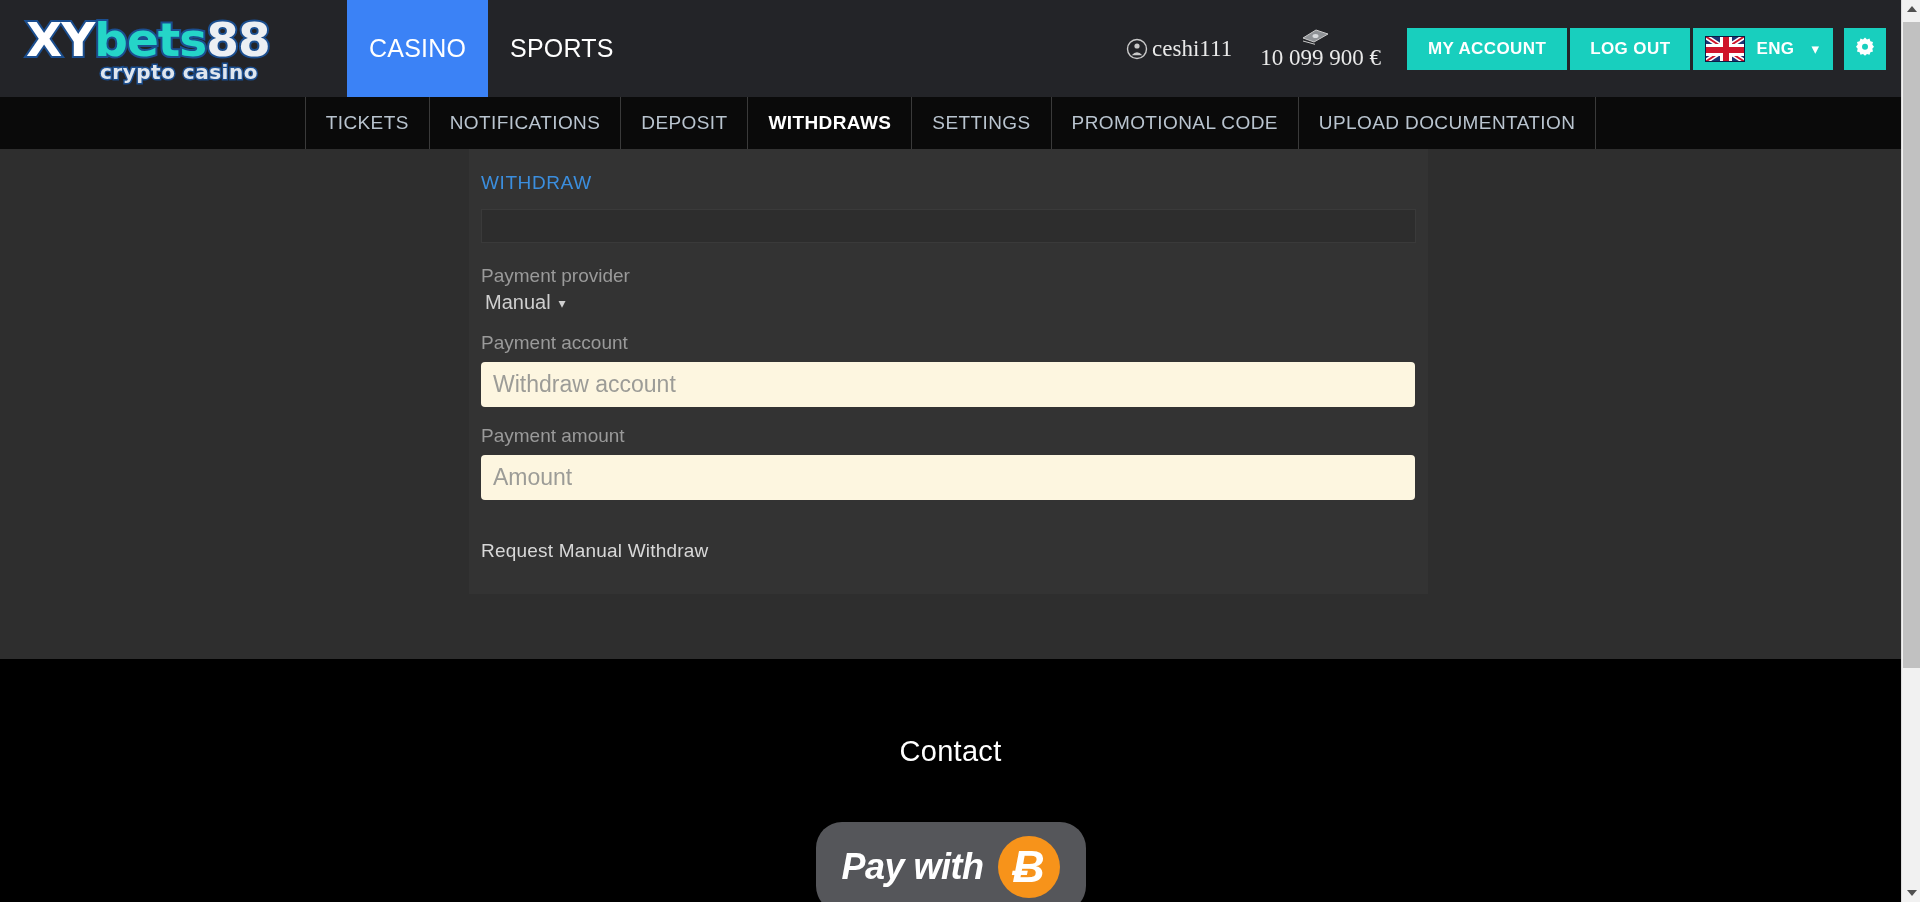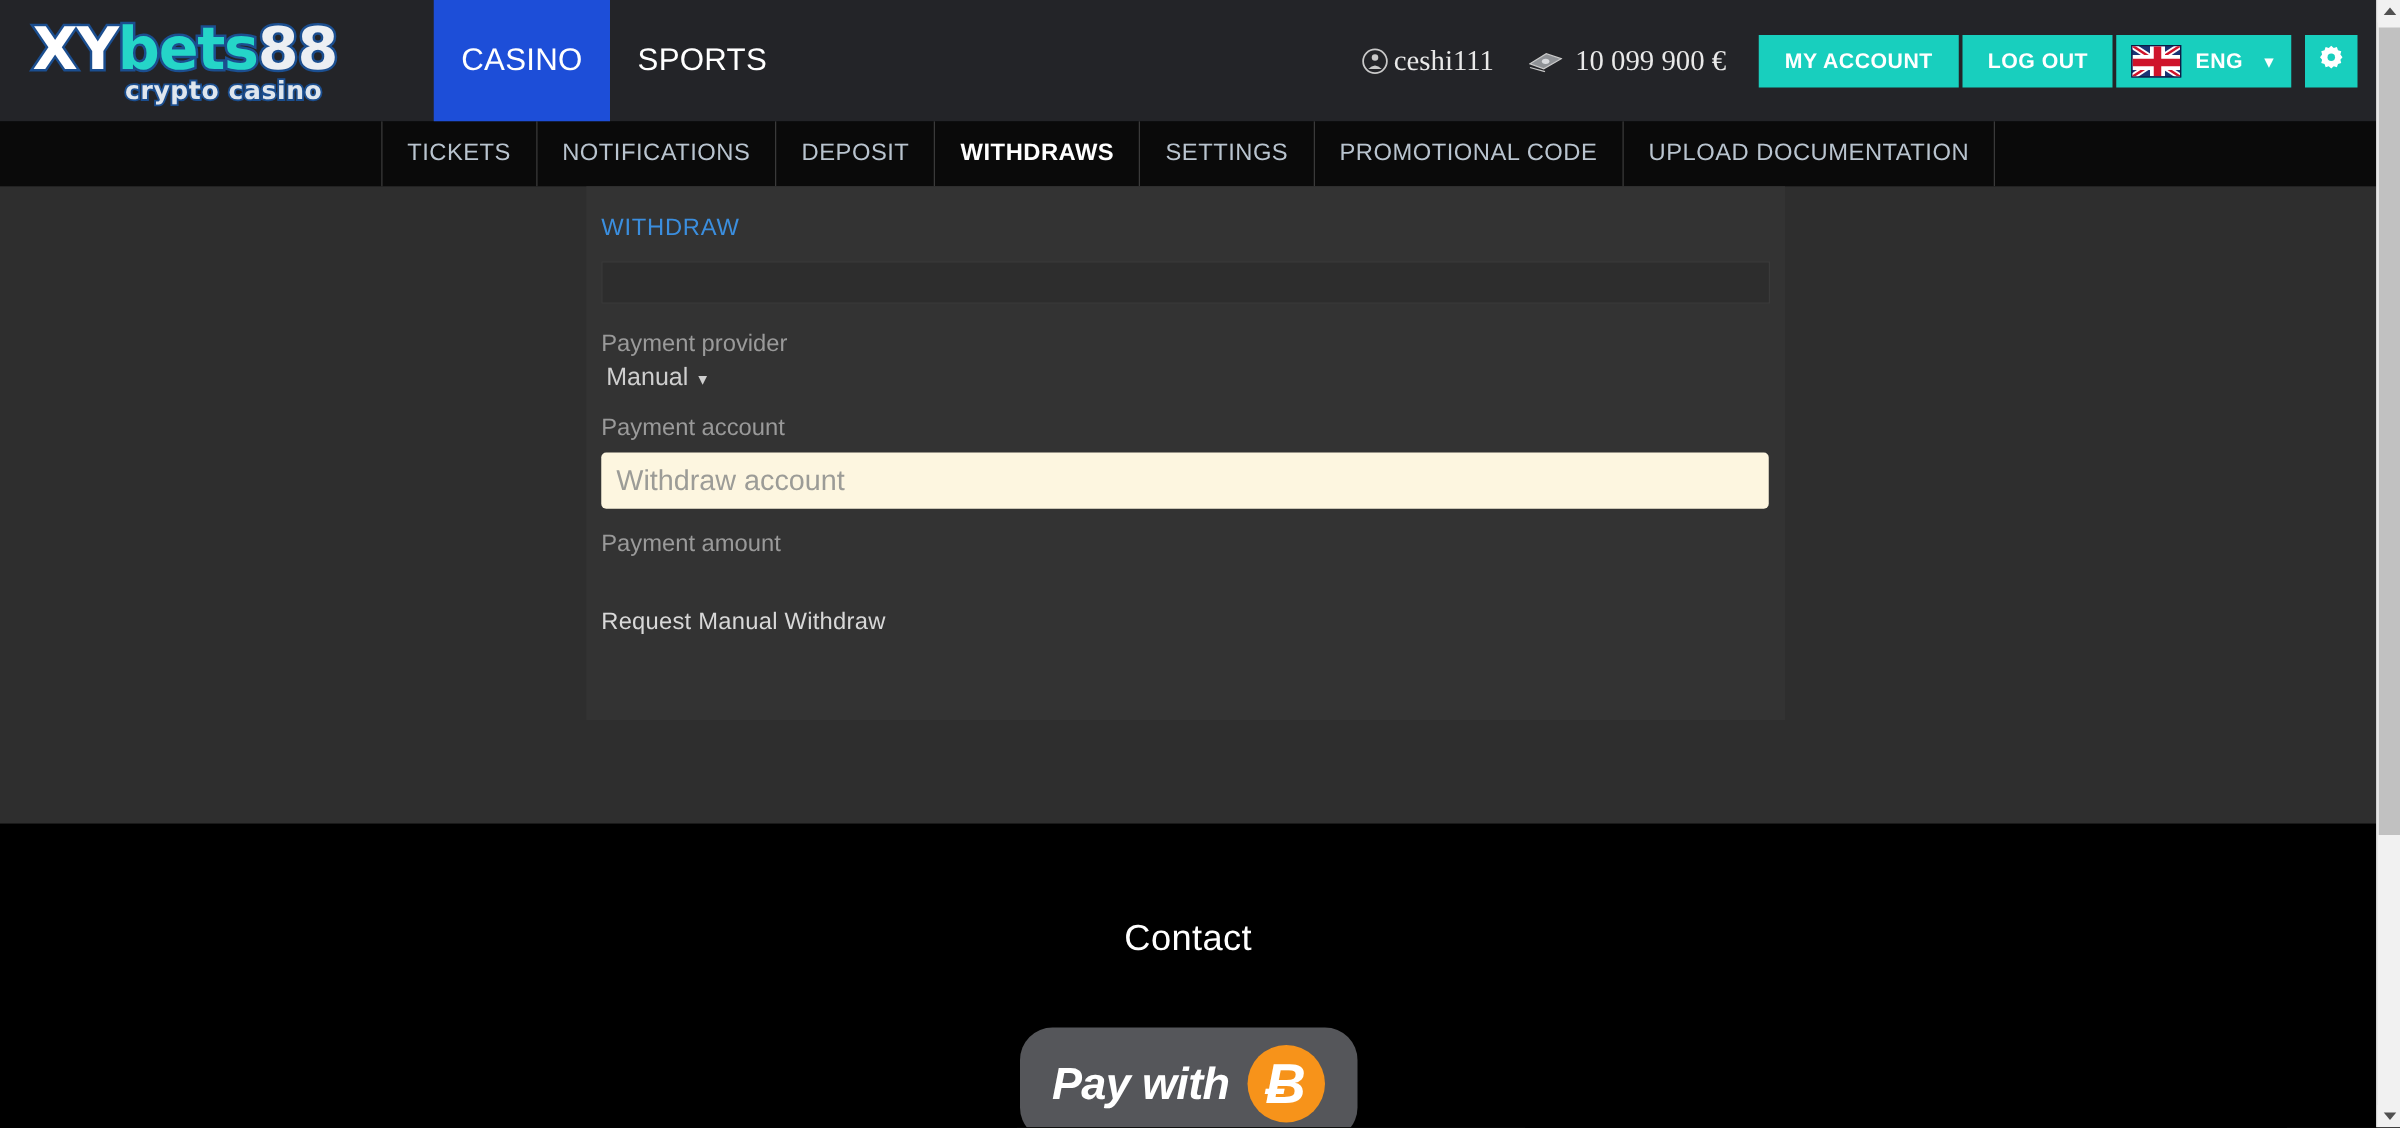--- a/index.html
+++ b/index.html
@@ -69,21 +69,21 @@
   .mainnav-item {
     display: flex; align-items: center; justify-content: center;
     padding: 0 22px;
     font-size: 25px;
     color: #ffffff;
     letter-spacing: 0.2px;
     height: 97px;
     cursor: pointer;
     white-space: nowrap;
   }
-  .mainnav-item.active { background: #1d4ed8; }
+  .mainnav-item.active { background: #3b82f6; }
 
   .hdr-right {
     margin-left: auto;
     display: flex;
     align-items: center;
     height: 97px;
     padding-right: 15px;
     gap: 0;
   }
   .user-chip {
@@ -95,20 +95,21 @@
     white-space: nowrap;
   }
   .user-chip .ico { margin-right: 4px; display: flex; }
   .bal-chip {
     display: flex; align-items: center;
     color: #e9e9e9;
     font-family: "Liberation Serif", serif;
     font-size: 23px;
     margin-right: 26px;
     white-space: nowrap;
+    flex-direction: column;
   }
   .bal-chip .ico { margin-right: 10px; display: flex; }
 
   .btn-teal {
     background: #18cfbe;
     color: #ffffff;
     font-size: 17px;
     font-weight: bold;
     letter-spacing: 0.4px;
     height: 42px;
@@ -443,20 +444,21 @@
           <div class="fake-select">
             <span>Manual</span>
             <span class="caret">▾</span>
           </div>
         </div>
 
         <div class="field-label tight">Payment account</div>
         <input class="text-input" type="text" placeholder="Withdraw account" style="">
 
         <div class="field-label tight">Payment amount</div>
+        <input class="text-input" type="text" placeholder="Amount" style="">
 
         <button class="submit-btn">Request Manual Withdraw</button>
       </div>
     </div>
 
     <div class="footer">
       <div class="footer-title">Contact</div>
       <div class="paywith">
         <span class="paywith-text">Pay with</span>
         <span class="btc-circle">

